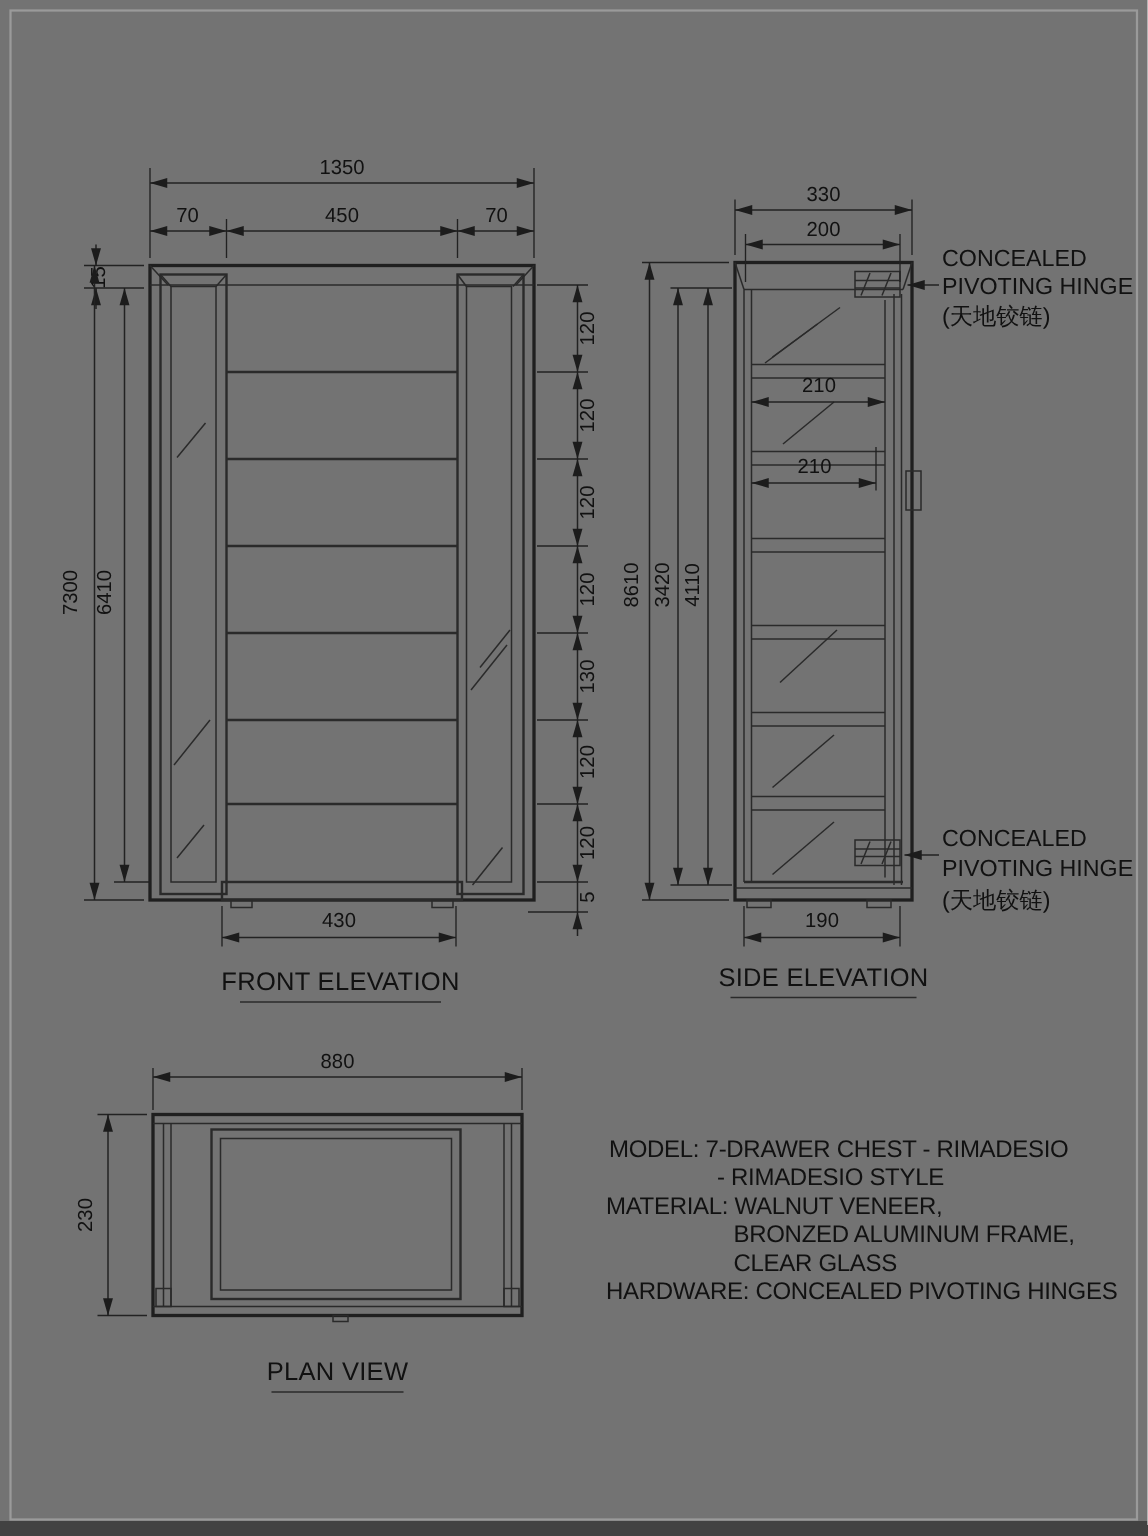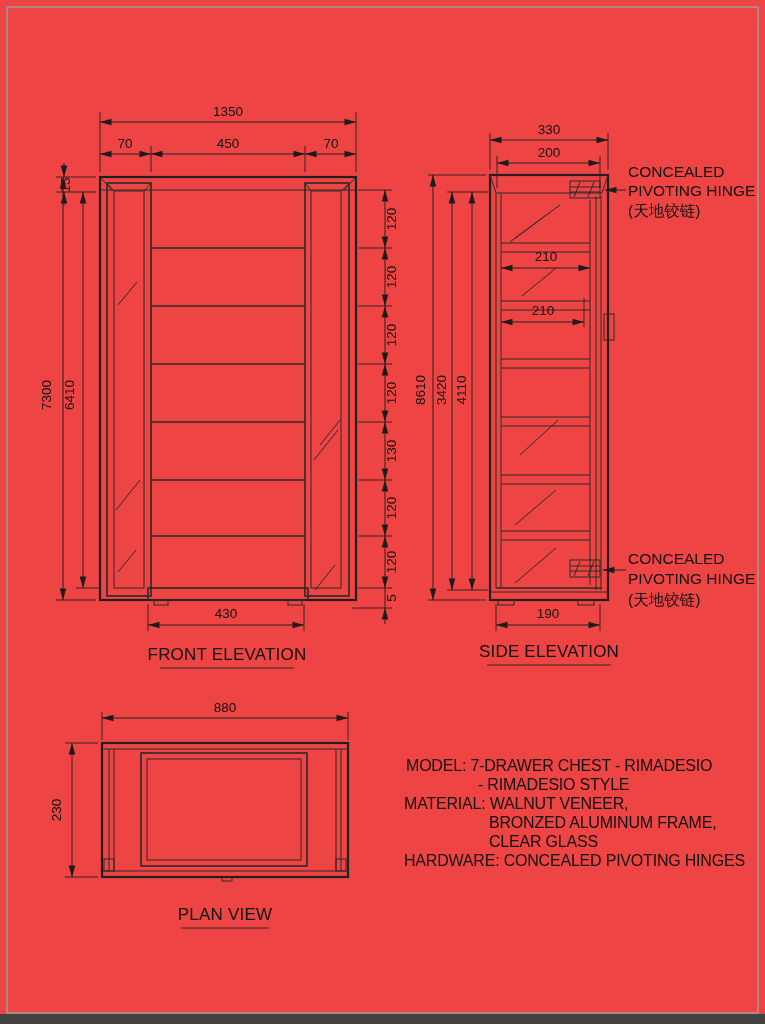--- a/index.html
+++ b/index.html
@@ -1,16 +1,16 @@
 <!DOCTYPE html>
 <html><head>
 <meta charset="utf-8">
 <style>
   html,body{margin:0;padding:0;background:#e8e8e8;}
-  .page{position:relative;width:765px;height:1024px;background:#ef4444;overflow:hidden;
+  .page{position:relative;width:765px;height:1024px;background:#737373;overflow:hidden;
         font-family:"Liberation Sans", sans-serif;}
   svg{position:absolute;left:0;top:0;}
   .ln  {stroke:#2a2a2a;stroke-width:1;fill:none;}
   .ln15{stroke:#2a2a2a;stroke-width:1.6;fill:none;}
   .ln2 {stroke:#1f1f1f;stroke-width:2.2;fill:none;}
   .dim {stroke:#222;stroke-width:1;fill:none;}
   .ext {stroke:#222;stroke-width:0.9;fill:none;}
   .dimtxt{font-family:"Liberation Sans",sans-serif;font-size:13.5px;fill:#111;text-anchor:middle;}
   .title {font-family:"Liberation Sans",sans-serif;font-size:17px;fill:#111;text-anchor:middle;letter-spacing:0.2px;}
   .callout{font-family:"Liberation Sans",sans-serif;font-size:15.5px;fill:#111;}

